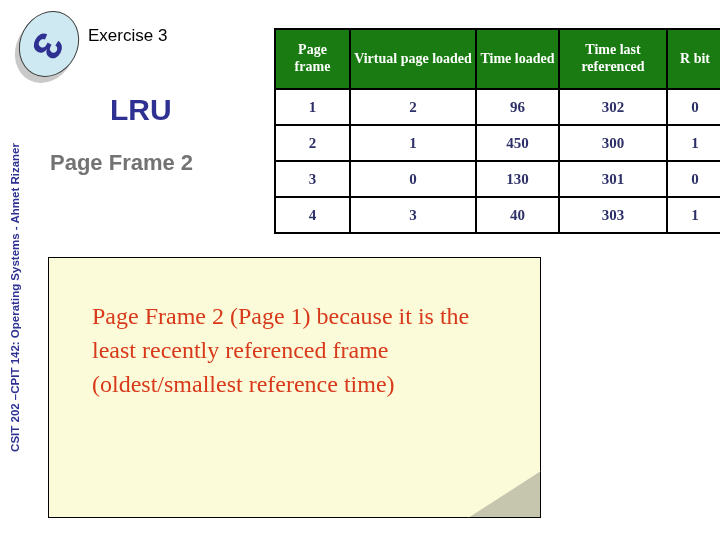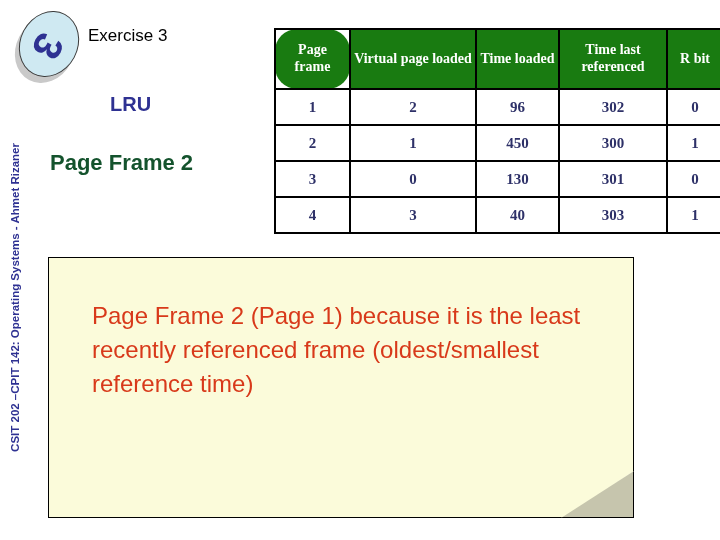--- a/index.html
+++ b/index.html
@@ -93,32 +93,32 @@
     top: 26px;
     font-size: 17px;
     font-weight: normal;
     color: #000000;
     white-space: nowrap;
   }
   #title-lru {
     position: absolute;
     left: 110px;
     top: 93px;
-    font-size: 20px;
+    font-size: 30px;
     font-weight: bold;
     color: #2e3192;
     white-space: nowrap;
   }
   #title-answer {
     position: absolute;
     left: 50px;
     top: 150px;
     font-size: 22px;
     font-weight: bold;
-    color: #14532d;
+    color: #737373;
     white-space: nowrap;
   }
 
   
   #page-table {
     position: absolute;
     left: 274px;
     top: 28px;
     width: 408px;
     border-collapse: collapse;
@@ -141,34 +141,35 @@
     vertical-align: middle;
   }
   #page-table tbody td {
     background: #ffffff;
     color: #2e3168;
     font-size: 15px;
     height: 34px;
     padding: 0;
     vertical-align: middle;
   }
-  .col-frame   { width: 67px; border-radius: 22px; }
+  .col-frame   { width: 67px; }
   .col-vpage   { width: 118px; }
   .col-loaded  { width: 75px; }
   .col-lastref { width: 100px; }
   .col-rbit    { width: 48px; }
 
   
   #note-box {
     position: absolute;
     left: 48px;
     top: 257px;
-    width: 586px;
+    width: 493px;
     height: 261px;
     box-sizing: border-box;
+    font-family: Liberation Serif, serif;
   }
   #note-box .note-shape {
     position: absolute;
     inset: 0;
     background: #fbfbda;
     border: 1px solid #000000;
     box-sizing: border-box;
     clip-path: polygon(0 0, 100% 0, 100% 82%, 88% 100%, 0 100%);
   }
   #note-box .note-fold {

